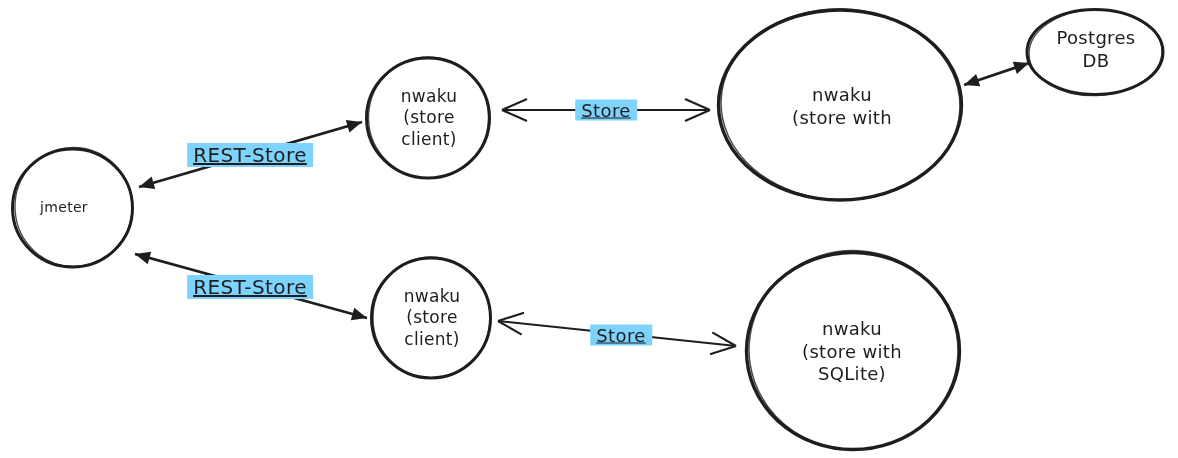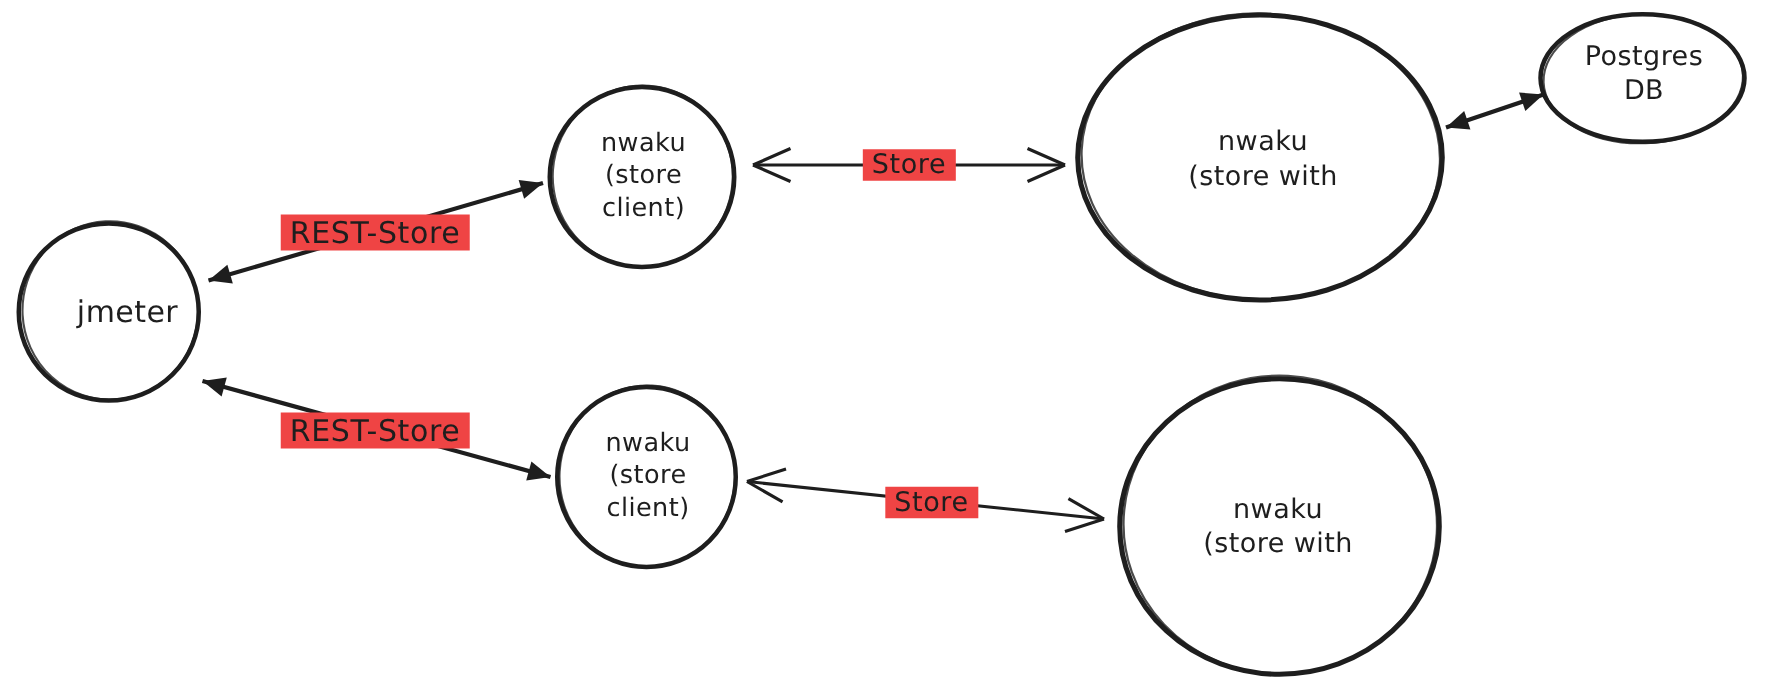--- a/index.html
+++ b/index.html
@@ -34,24 +34,25 @@
     position: absolute;
     transform: translate(-50%, -50%);
     text-align: center;
     line-height: 1.26;
     white-space: nowrap;
     letter-spacing: 0.3px;
   }
   .edge-label {
     position: absolute;
     transform: translate(-50%, -50%);
-    background: #ef4444;
+    background: #7dd3fc;
     padding: 0 6px;
     white-space: nowrap;
     letter-spacing: 0.4px;
+    text-decoration: underline;
   }
 </style>
 </head>
 <body>
 
 <div class="canvas">
 
   <svg width="1178" height="458" viewBox="0 0 1178 458">
     <defs>
       <marker id="headSolid" markerUnits="userSpaceOnUse" markerWidth="19" markerHeight="17" refX="16.5" refY="8" orient="auto-start-reverse">
@@ -106,21 +107,21 @@
 
     <g>
       <line class="arrow arrow-solid" x1="135" y1="254" x2="367" y2="318" marker-start="url(#headSolid)" marker-end="url(#headSolid)"></line>
     </g>
 
     <g>
       <line class="arrow arrow-open" x1="498" y1="321" x2="736" y2="346" marker-start="url(#headOpen)" marker-end="url(#headOpen)"></line>
     </g>
   </svg>
 
-  <div class="node-label" style="left:85px; top:208px; font-size:20px">
+  <div class="node-label" style="left:64px; top:208px; font-size:14px">
     <div>jmeter</div>
   </div>
 
   <div class="node-label" style="left:429px; top:118px; font-size:17px">
     <div>nwaku</div>
     <div>(store</div>
     <div>client)</div>
   </div>
 
   <div class="node-label" style="left:842px; top:107px; font-size:18px">
@@ -135,20 +136,21 @@
 
   <div class="node-label" style="left:432px; top:318px; font-size:17px">
     <div>nwaku</div>
     <div>(store</div>
     <div>client)</div>
   </div>
 
   <div class="node-label" style="left:852px; top:352px; font-size:18px">
     <div>nwaku</div>
     <div>(store with</div>
+    <div>SQLite)</div>
   </div>
 
   <div class="edge-label" style="left:250px; top:155px; font-size:20px">REST-Store</div>
 
   <div class="edge-label" style="left:606px; top:110px; font-size:18px">Store</div>
 
   <div class="edge-label" style="left:250px; top:287px; font-size:20px">REST-Store</div>
 
   <div class="edge-label" style="left:621px; top:335px; font-size:18px">Store</div>
 

